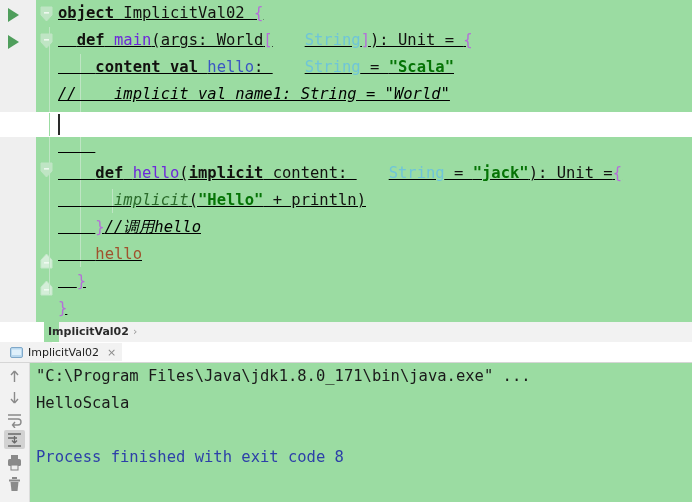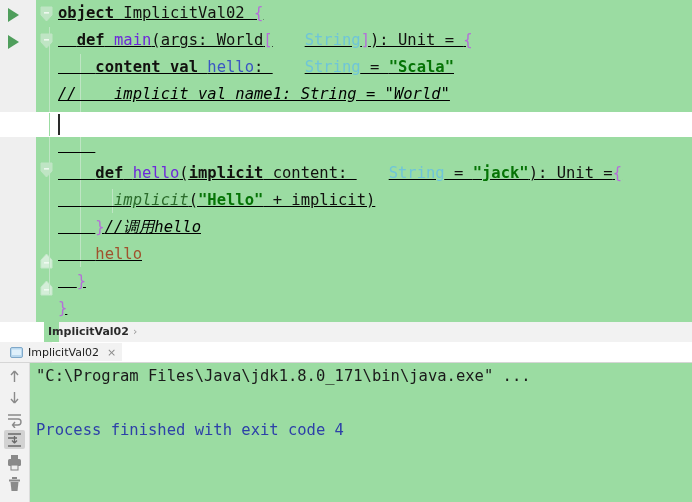--- a/index.html
+++ b/index.html
@@ -124,21 +124,21 @@
     <div class="indent-guide" style="left:112px;top:189px;height:24px;"></div>
 
     <div class="code" id="code-lines">
         <div class="line"><span class="kw">object</span><span class="plain"> ImplicitVal02 </span><span class="brace">{</span></div>
         <div class="line"><span class="plain">  </span><span class="kw">def</span><span class="plain"> </span><span class="meth">main</span><span class="plain">(args: World</span><span class="brk">[</span><span class="type">String</span><span class="brk">]</span><span class="plain">): Unit = </span><span class="brace">{</span></div>
         <div class="line"><span class="plain">    </span><span class="kw">content val</span><span class="plain"> </span><span class="varn">hello</span><span class="plain">: </span><span class="type">String</span><span class="plain"> = </span><span class="str">"Scala"</span></div>
         <div class="line"><span class="cmt">//    implicit val name1: String = "World"</span></div>
         <div class="line" style="height: 25px;">&nbsp;</div>
         <div class="line"><span class="plain">    </span></div>
         <div class="line"><span class="plain">    </span><span class="kw">def</span><span class="plain"> </span><span class="meth">hello</span><span class="plain">(</span><span class="kw">implicit</span><span class="plain"> content: </span><span class="type">String</span><span class="plain"> = </span><span class="str">"jack"</span><span class="plain">): Unit =</span><span class="brace">{</span></div>
-        <div class="line"><span class="plain">      </span><span class="itfn">implicit</span><span class="plain">(</span><span class="str">"Hello"</span><span class="plain"> + implicit)</span></div>
+        <div class="line"><span class="plain">      </span><span class="itfn">implicit</span><span class="plain">(</span><span class="str">"Hello"</span><span class="plain"> + println)</span></div>
         <div class="line"><span class="plain">    </span><span class="brace">}</span><span class="cmt">//调用hello</span></div>
         <div class="line"><span class="plain">    </span><span class="call">hello</span></div>
         <div class="line"><span class="plain">  </span><span class="brace">}</span></div>
         <div class="line"><span class="brace">}</span></div>
       </div>
 
     <div class="blank-row">
       <div class="g"></div>
       <div class="fs"></div>
     </div>
@@ -199,18 +199,19 @@
       <div class="tbtn" style="top:112px;">
         <svg width="21" height="19" viewBox="0 0 21 19">
           <rect x="8" y="2" width="5" height="2" fill="#8a8a8a"></rect>
           <rect x="5" y="4.5" width="11" height="2" fill="#8a8a8a"></rect>
           <path d="M6.5 7 H14.5 L13.5 16 H7.5 Z" fill="#8a8a8a"></path>
         </svg>
       </div>
     </div>
     <div class="con-body" id="console-lines">
         <div class="cline c-dark">"C:\Program Files\Java\jdk1.8.0_171\bin\java.exe" ...</div>
+        <div class="cline c-dark">HelloScala</div>
         <div class="cline c-dark"> </div>
-        <div class="cline c-blue">Process finished with exit code 4</div>
+        <div class="cline c-blue">Process finished with exit code 8</div>
       </div>
   </div>
 
 </div>
 
 </body></html>

